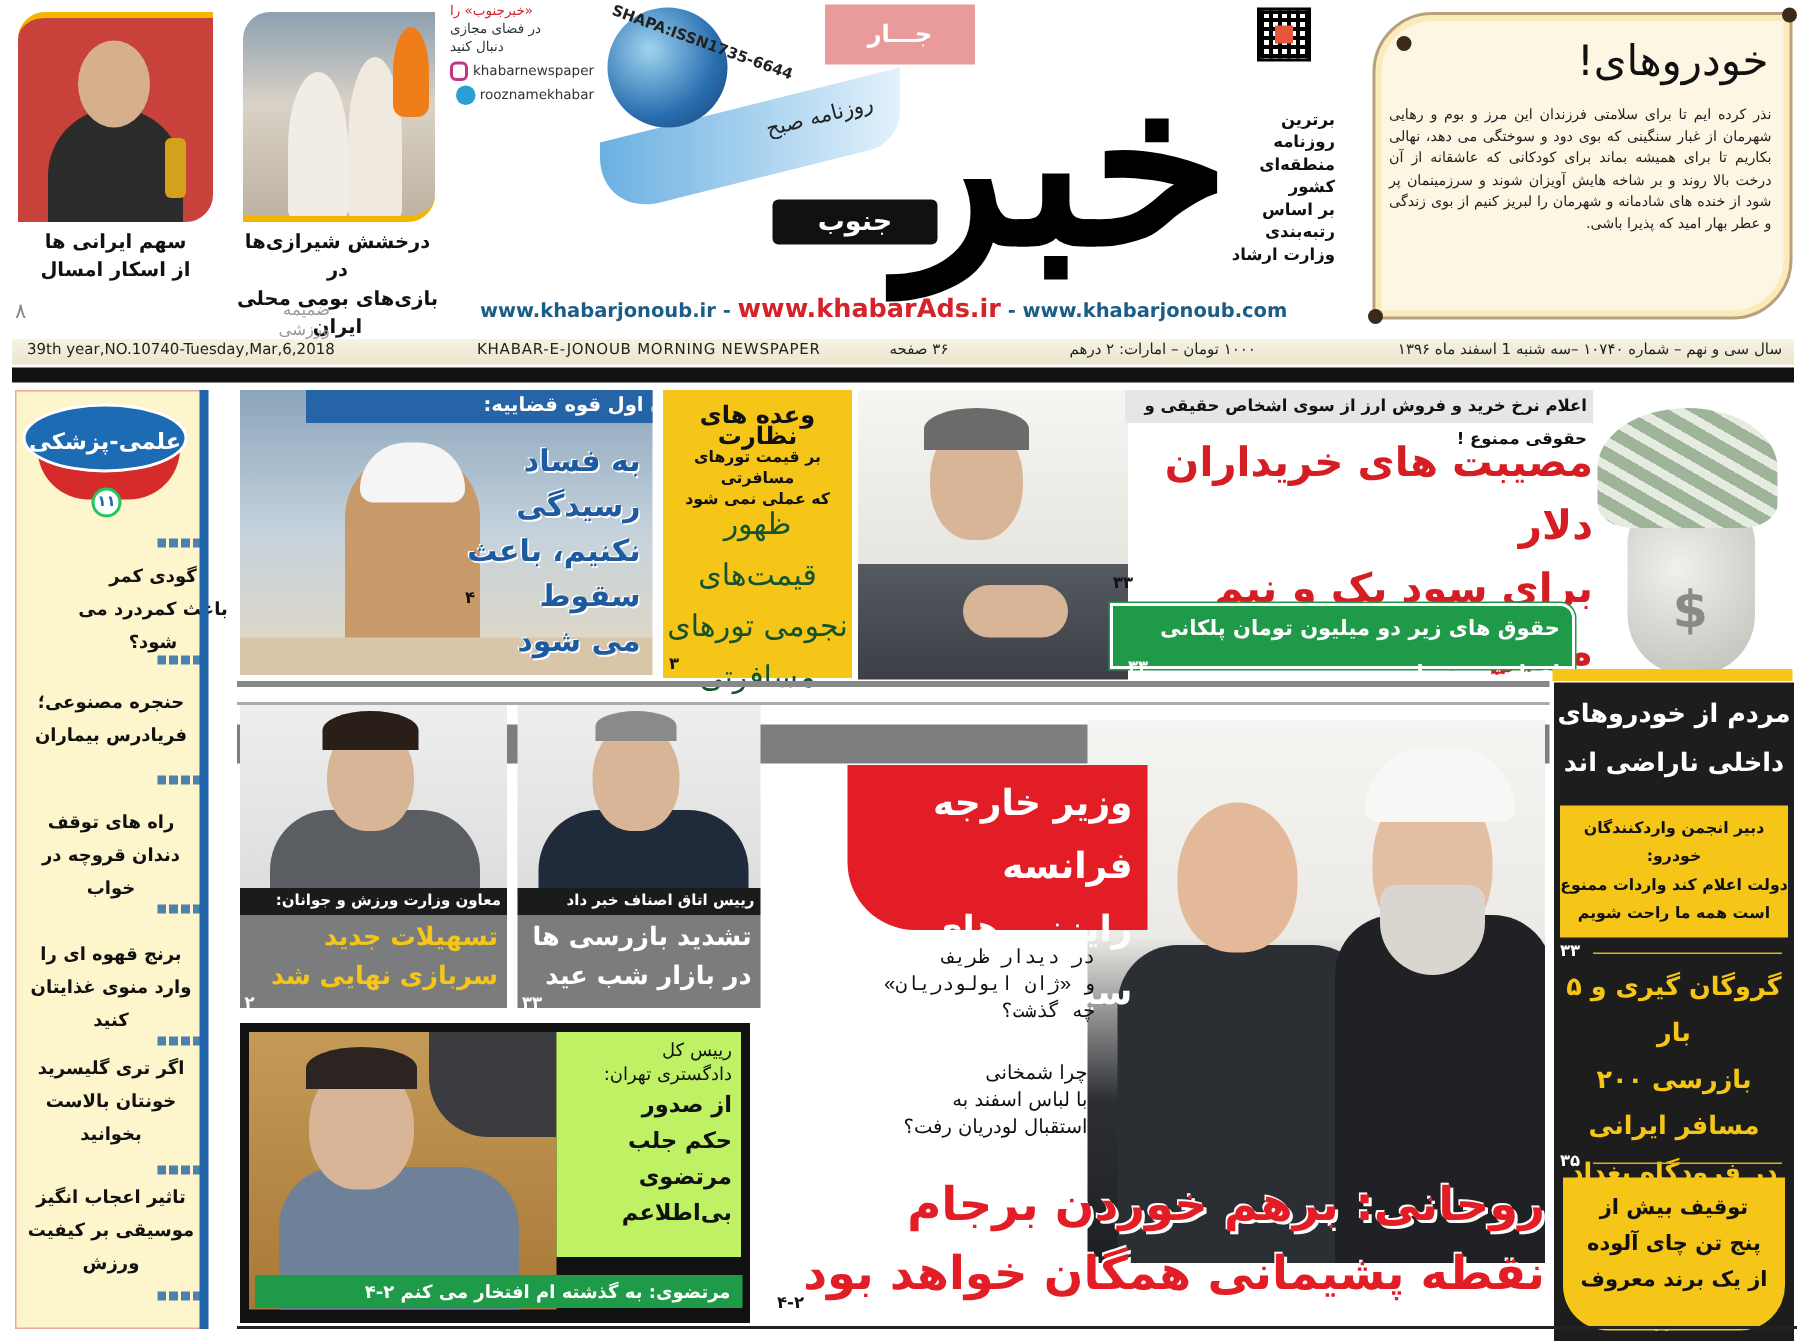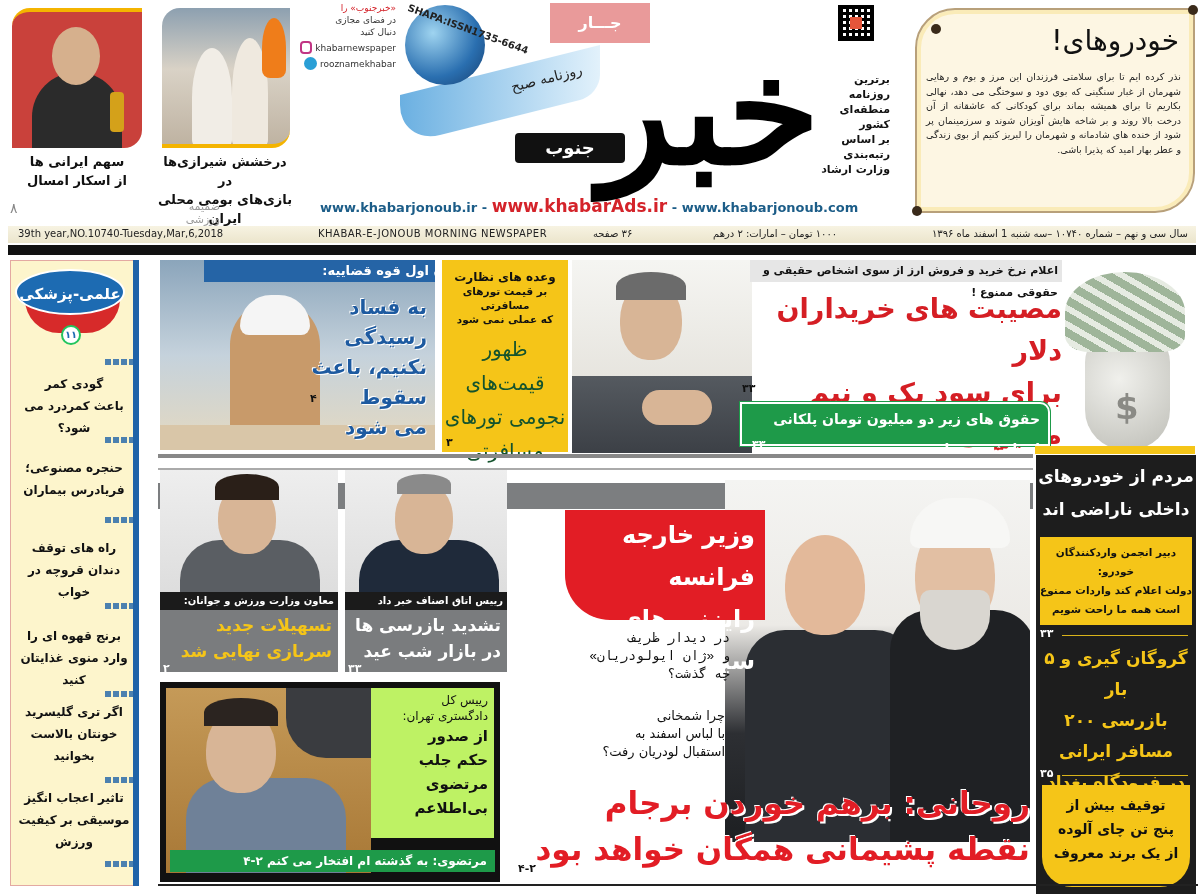--- a/index.html
+++ b/index.html
@@ -10,21 +10,21 @@
   
   .masthead { left: 0; top: 0; width: 1200px; height: 225px; }
   .thumb { border-radius: 18px 0 18px 0; overflow: hidden; }
   .thumb-oscar { left: 12px; top: 8px; width: 130px; height: 140px; background: #c9413b; border-top: 4px solid #f4b400; }
   .thumb-games { left: 162px; top: 8px; width: 128px; height: 140px; background: linear-gradient(180deg,#8da0b0 0%,#d9d2c6 45%,#bfb3a2 100%); border-bottom: 4px solid #f4b400; }
   .person-shape { position: absolute; border-radius: 50% 50% 8px 8px; }
   .thumb-caption { text-align: center; font-weight: bold; font-size: 13px; line-height: 19px; color: #111; }
   .page-num-small { font-size: 14px; color: #888; }
   .supp-label { font-size: 11px; color: #999; }
 
-  .social-box { left: 300px; top: 2px; width: 96px; height: 95px; font-size: 9px; line-height: 12px; color: #333; text-align: right; }
+  .social-box { left: 300px; top: 2px; width: 96px; height: 95px; font-size: 9px; line-height: 12px; color: #333; text-align: left; }
   .social-row { display: flex; align-items: center; justify-content: flex-end; gap: 3px; margin-top: 3px; direction: ltr; font-size: 9px; }
   .ig-icon { width: 13px; height: 13px; border-radius: 4px; border: 2px solid #c13584; }
   .tg-icon { width: 13px; height: 13px; border-radius: 50%; background: #2a9fd6; }
 
   .globe { left: 405px; top: 5px; width: 80px; height: 80px; border-radius: 50%; background: radial-gradient(circle at 35% 35%, #9fd4f0, #2a6fb0 60%, #163e6e); }
   .globe-ribbon { left: 400px; top: 70px; width: 200px; height: 50px; background: linear-gradient(90deg, #5aa7de, #dff0fb); transform: skewY(-14deg); border-radius: 0 0 20px 40px; opacity: .9; }
   .issn { left: 410px; top: 2px; font-size: 10px; font-weight: bold; color: #222; transform: rotate(20deg); transform-origin: left top; }
   .logo-jar { left: 550px; top: 3px; width: 100px; height: 40px; background: #e99a9a; color: #fff; font-size: 16px; text-align: center; line-height: 40px; font-weight: bold; }
   .logo-main { left: 420px; top: 25px; width: 400px; height: 170px; }
   .logo-word { position: absolute; right: 0; top: 0; font-size: 150px; font-weight: bold; color: #000; line-height: 170px; letter-spacing: -8px; font-family: "DejaVu Serif", serif; }
@@ -209,21 +209,21 @@
 <div class="abs dark-rule"></div>
 
 <div class="abs sidebar rtl">
   <div class="sb-badge">
     <div class="sb-red"></div>
     <div class="sb-oval">علمی-پزشکی</div>
     <div class="sb-num">۱۱</div>
   </div>
 
   <div class="sb-dots" style="top:98px;"></div>
-  <div class="sb-item" style="top:112px;">
+  <div class="sb-item" style="top:112px;margin-left:28px;">
     <div>گودی کمر</div>
     <div>باعث کمردرد می شود؟</div>
   </div>
 
   <div class="sb-dots" style="top:176px;"></div>
   <div class="sb-item" style="top:196px;">
     <div>حنجره مصنوعی؛</div>
     <div>فریادرس بیماران</div>
   </div>
 
@@ -264,21 +264,21 @@
   <div class="judiciary-body">
     <div>به فساد رسیدگی</div>
     <div>نکنیم، باعث سقوط</div>
     <div>می شود</div>
   </div>
   <div class="pgref" style="left:150px;top:132px;">۴</div>
 </div>
 
 <div class="abs tours rtl">
   <div class="tours-kicker">
-    <div style="font-size:12px;">وعده های نظارت</div>
+    <div style="font-size:16px;">وعده های نظارت</div>
     <div>بر قیمت تورهای مسافرتی</div>
     <div>که عملی نمی شود</div>
   </div>
   <div class="tours-main">
     <div>ظهور قیمت‌های</div>
     <div>نجومی تورهای</div>
     <div>مسافرتی</div>
   </div>
   <div class="pgref" style="left:4px;top:176px;">۳</div>
 </div>

